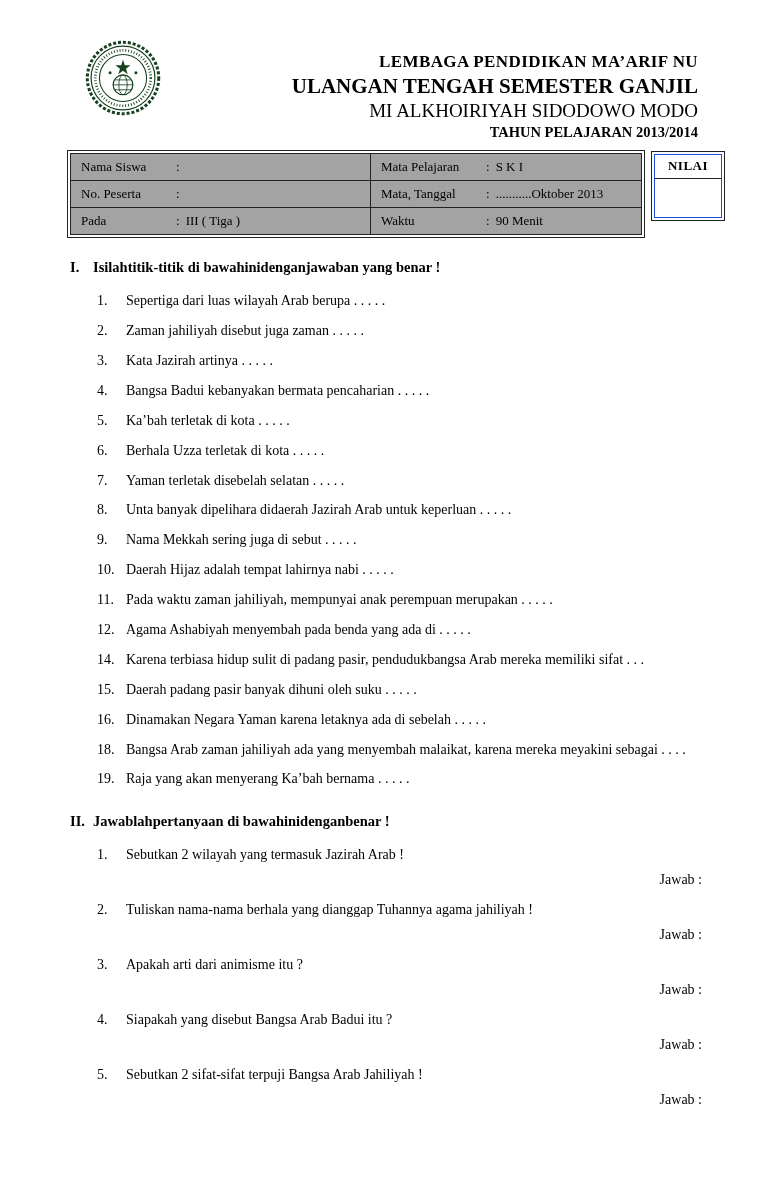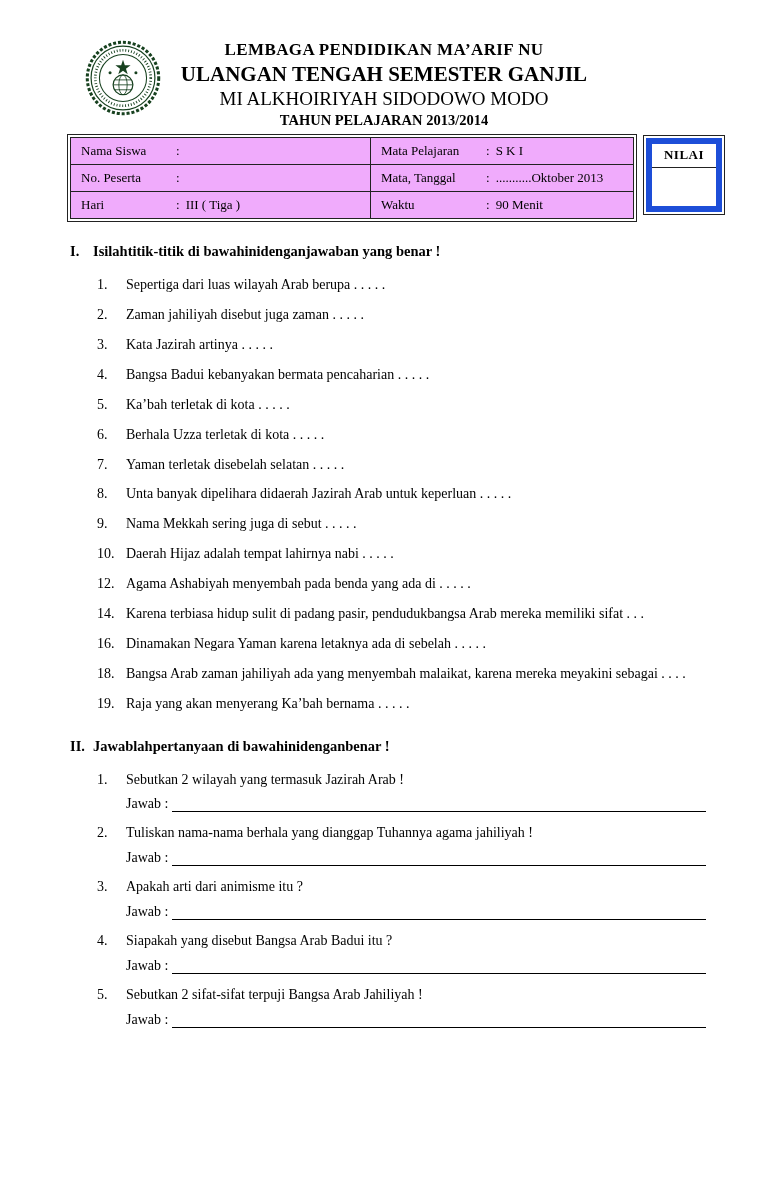--- a/index.html
+++ b/index.html
@@ -12,46 +12,46 @@
     font-family: "Liberation Serif", serif;
     color: #000;
   }
   
   .header { position: relative; padding-top: 40px; }
   .logo {
     position: absolute;
     left: 85px; top: 40px;
     width: 76px; height: 76px;
   }
-  .titles { margin: 0 70px; text-align: center; line-height: 1.22; }
+  .titles { margin: 12px 70px; text-align: right; line-height: 1.22; }
   .t1 { font-size: 17px; font-weight: bold; letter-spacing: 0.4px; }
   .t2 { font-size: 21px; font-weight: bold; margin-top: 1px; }
   .t3 { font-size: 19px; font-weight: normal; }
   .t4 { font-size: 14.5px; font-weight: bold; margin-top: 1px; }
   
   .info-row { display: flex; margin: 8px 46px 0 70px; gap: 12px; align-items: flex-start; }
   .info-table {
     flex: 1;
     border: 1px solid #222;
     outline: 1px solid #222;
     outline-offset: 2px;
     font-size: 13px;
-    background: #f0abfc;
+    background: #a3a3a3;
   }
   .it-row { display: flex; }
   .it-row:not(:last-child) { border-bottom: 1px solid #222; }
   .it-cell { padding: 5px 8px 5px 10px; min-height: 25px; display: flex; align-items: center; }
   .it-cell.left  { width: 300px; border-right: 1px solid #222; }
   .it-cell.right { flex: 1; }
   .it-label-l { display: inline-block; width: 95px;  flex: none; }
   .it-label-r { display: inline-block; width: 105px; flex: none; }
   .it-colon { display: inline-block; margin-right: 6px; }
   .nilai-box {
-    width: 76px;
-    border: 6px solid #1d4ed8;
+    width: 68px;
+    border: 1px solid #1d4ed8;
     outline: 1px solid #222;
     outline-offset: 2px;
     margin-top: 1px;
   }
   .nilai-label {
     text-align: center;
     font-weight: bold;
     font-size: 13px;
     padding: 3px 0 4px;
     border-bottom: 1px solid #222;
@@ -63,21 +63,21 @@
   .sec-heading { display: flex; font-weight: bold; font-size: 14.5px; margin-bottom: 16px; }
   .sec-no { width: 23px; flex: none; }
   .q-list { margin-left: 27px; }
   .q-item { display: flex; font-size: 14px; margin-bottom: 11px; line-height: 1.35; }
   .q-no { width: 29px; flex: none; }
   .q-text { flex: 1; }
   
   .e-item { margin-bottom: 6px; }
   .e-q { display: flex; font-size: 14px; margin-bottom: 7px; line-height: 1.35; }
   .e-bold { font-weight: normal; }
-  .e-jawab { display: flex; margin-left: 29px; font-size: 14px; margin-bottom: 12px; align-items: flex-end; }
+  .e-jawab { display: flex; margin-left: 29px; font-size: 14px; margin-bottom: 12px; align-items: flex-end; flex-direction: column; }
   .e-jawab-label { flex: none; margin-right: 4px; }
   .uline { flex: 1; border-bottom: 1px solid #000; height: 15px; }
 </style>
 </head>
 <body>
 
 <div class="page">
 
   <div class="header">
     <div class="logo">
@@ -128,21 +128,21 @@
         </div>
         <div class="it-cell right">
           <span class="it-label-r">Mata, Tanggal</span>
           <span class="it-colon">:</span>
           <span>...........Oktober   2013</span>
         </div>
       </div>
 
       <div class="it-row">
         <div class="it-cell left">
-          <span class="it-label-l">Hari</span>
+          <span class="it-label-l">Pada</span>
           <span class="it-colon">:</span>
           <span>III ( Tiga  )</span>
         </div>
         <div class="it-cell right">
           <span class="it-label-r">Waktu</span>
           <span class="it-colon">:</span>
           <span>90  Menit</span>
         </div>
       </div>
 
@@ -194,26 +194,34 @@
         </div>
       <div class="q-item">
           <span class="q-no">9.</span>
           <span class="q-text">Nama  Mekkah  sering  juga di  sebut . . . . .</span>
         </div>
       <div class="q-item">
           <span class="q-no">10.</span>
           <span class="q-text">Daerah  Hijaz  adalah  tempat  lahirnya  nabi . . . . .</span>
         </div>
       <div class="q-item">
+          <span class="q-no">11.</span>
+          <span class="q-text">Pada  waktu  zaman  jahiliyah,  mempunyai  anak  perempuan  merupakan  . . . . .</span>
+        </div>
+      <div class="q-item">
           <span class="q-no">12.</span>
           <span class="q-text">Agama  Ashabiyah  menyembah  pada benda  yang  ada di . . . . .</span>
         </div>
       <div class="q-item">
           <span class="q-no">14.</span>
           <span class="q-text">Karena  terbiasa  hidup  sulit  di padang  pasir,  pendudukbangsa  Arab mereka  memiliki  sifat  . . .</span>
+        </div>
+      <div class="q-item">
+          <span class="q-no">15.</span>
+          <span class="q-text">Daerah  padang  pasir  banyak  dihuni  oleh  suku . . . . .</span>
         </div>
       <div class="q-item">
           <span class="q-no">16.</span>
           <span class="q-text">Dinamakan  Negara  Yaman  karena  letaknya  ada di  sebelah  . . . . .</span>
         </div>
       <div class="q-item">
           <span class="q-no">18.</span>
           <span class="q-text">Bangsa  Arab zaman  jahiliyah  ada yang  menyembah  malaikat,  karena  mereka  meyakini  sebagai  . . . .</span>
         </div>
       <div class="q-item">

